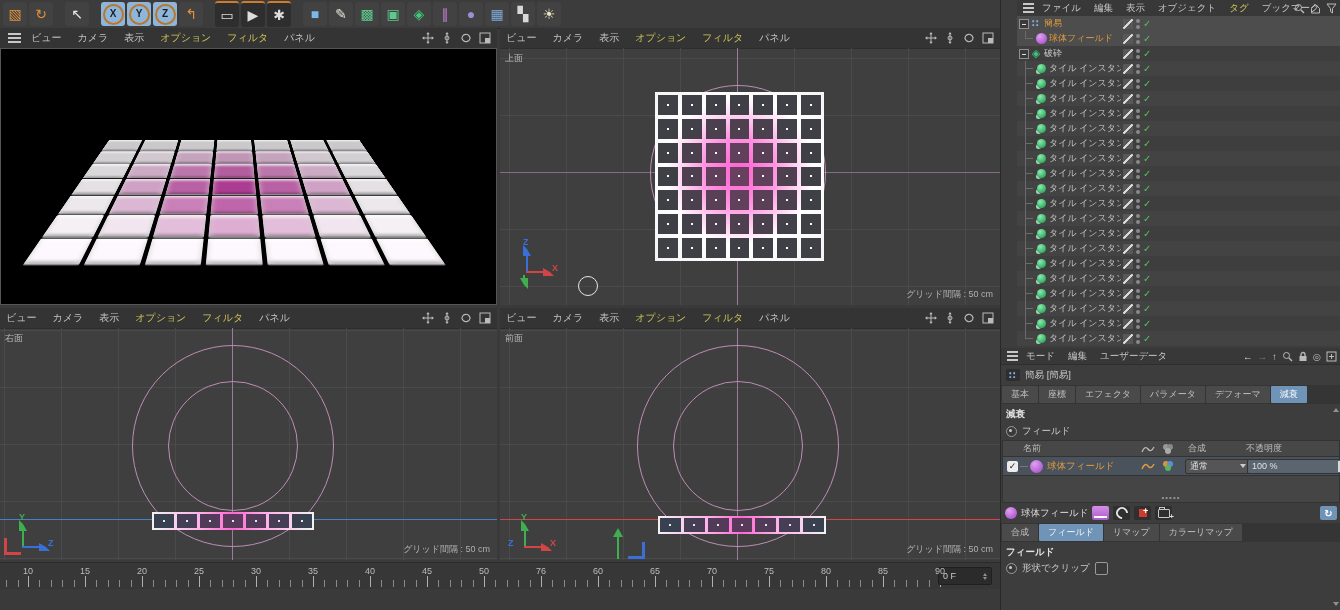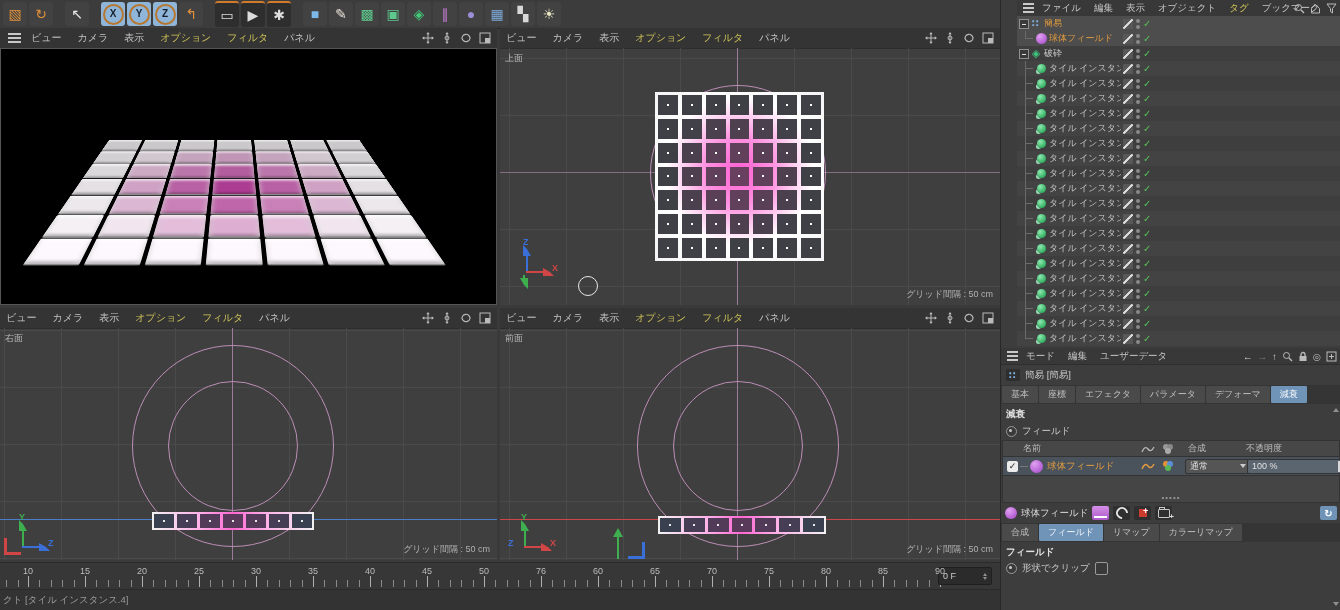--- a/index.html
+++ b/index.html
@@ -690,23 +690,20 @@
       <span class="tl-num" style="left: 541px;">76</span>
       <span class="tl-num" style="left: 598px;">60</span>
       <span class="tl-num" style="left: 655px;">65</span>
       <span class="tl-num" style="left: 712px;">70</span>
       <span class="tl-num" style="left: 769px;">75</span>
       <span class="tl-num" style="left: 826px;">80</span>
       <span class="tl-num" style="left: 883px;">85</span>
       <span class="tl-num" style="left: 940px;">90</span>
     </div>
 
-  <div class="statusbar">
-    <span>クト [タイル インスタンス.4]</span>
-  </div>
 
   <div class="right-panel">
 
     <div class="om">
       <div class="panel-menu">
         <span class="burger"></span>
         <span class="panel-menu-items">
             <span class="panel-menu-item">ファイル</span>
             <span class="panel-menu-item">編集</span>
             <span class="panel-menu-item">表示</span>

